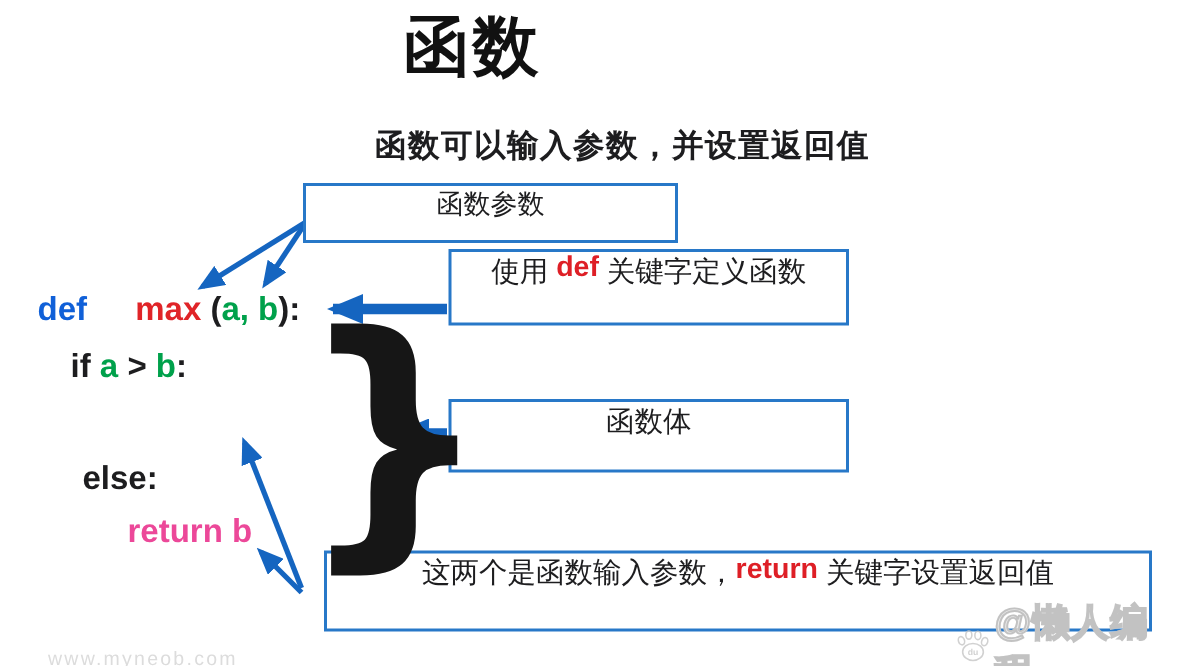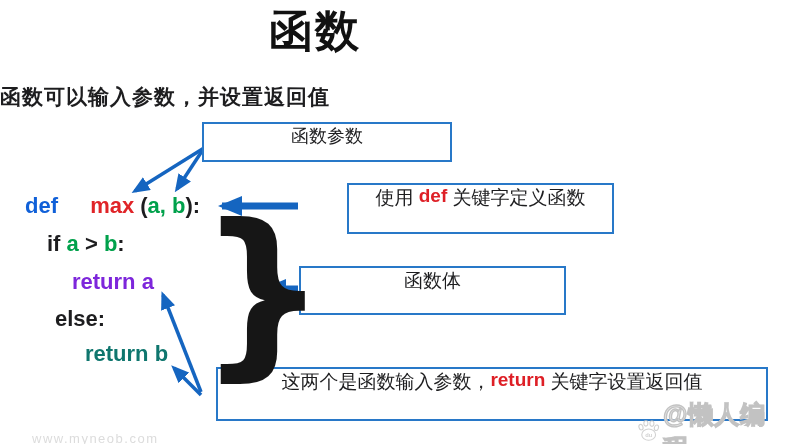--- a/index.html
+++ b/index.html
@@ -6,31 +6,31 @@
   .canvas{
     position:relative;width:787px;height:444px;background:#ffffff;overflow:hidden;
     font-family:"Liberation Sans","DejaVu Sans",sans-serif;
   }
   .abs{position:absolute;}
   .title{
     left:0;top:2px;width:630px;text-align:center;
     font-size:44px;font-weight:bold;color:#111;letter-spacing:2px;z-index:2;
   }
   .subtitle{
-    left:0;top:83px;width:580px;text-align:left;
+    left:0;top:83px;width:580px;text-align:right;
     font-size:21px;font-weight:bold;color:#1d1d1f;letter-spacing:1px;z-index:2;
   }
   .callout{
     position:absolute;border:2px solid var(--box-border-blue,#2878C8);background:#fff;
     display:flex;align-items:flex-start;justify-content:center;
     font-size:19px;color:#1d1d1f;z-index:2;
   }
   .callout span{white-space:pre;}
   #box-params{left:202px;top:122px;width:246px;height:36px;font-size:18px;}
-  #box-def{left:299px;top:183px;width:263px;height:47px;margin-left:48px;}
+  #box-def{left:299px;top:166px;width:263px;height:47px;}
   #box-body{left:299px;top:266px;width:263px;height:45px;}
   #box-return{left:216px;top:367px;width:548px;height:50px;}
   .kw{color:var(--keyword-red,#DE1F26);font-weight:bold;}
   .code-line{position:absolute;font-size:22px;font-weight:bold;white-space:pre;z-index:2;}
   .code-line span{white-space:pre;}
   #code-l1{left:25px;top:193px;}
   #code-l2{left:47px;top:231px;}
   #code-l3{left:72px;top:269px;}
   #code-l4{left:55px;top:306px;}
   #code-l5{left:85px;top:341px;}
@@ -97,23 +97,22 @@
   </div>
 
   <div class="callout" id="box-return">
     <span>这两个是函数输入参数，</span>
     <span class="kw">return</span>
     <span> 关键字设置返回值</span>
   </div>
 
   <div class="code-line" id="code-l1"><span style="color: rgb(16, 96, 216);">def </span><span style="color: rgb(224, 36, 40); margin-left: 26px;">max </span><span style="color: rgb(29, 29, 31);">(</span><span style="color: rgb(0, 161, 75);">a, b</span><span style="color: rgb(29, 29, 31);">):</span></div>
   <div class="code-line" id="code-l2"><span style="color: rgb(29, 29, 31);">if </span><span style="color: rgb(0, 161, 75);">a</span><span style="color: rgb(29, 29, 31);"> &gt; </span><span style="color: rgb(0, 161, 75);">b</span><span style="color: rgb(29, 29, 31);">:</span></div>
-  <div class="code-line" id="code-l3"><span style="color: rgb(125, 38, 219);">return a</span></div>
   <div class="code-line" id="code-l4"><span style="color: rgb(29, 29, 31);">else:</span></div>
-  <div class="code-line" id="code-l5"><span style="color: #0f766e;">return b</span></div>
+  <div class="code-line" id="code-l5"><span style="color: #ec4899;">return b</span></div>
 
   <div class="abs brace">}</div>
 
   <div class="abs wm-url">www.myneob.com</div>
 
   <div class="abs wm-handle">
     <svg class="paw" width="26" height="26" viewBox="0 0 26 26">
       <g fill="rgba(255,255,255,0.5)" stroke="#c2c2c2" stroke-width="1.1">
         <ellipse cx="5.2" cy="9" rx="2.1" ry="2.9" transform="rotate(-18 5.2 9)"></ellipse>
         <ellipse cx="10.3" cy="5" rx="2.1" ry="2.9"></ellipse>

